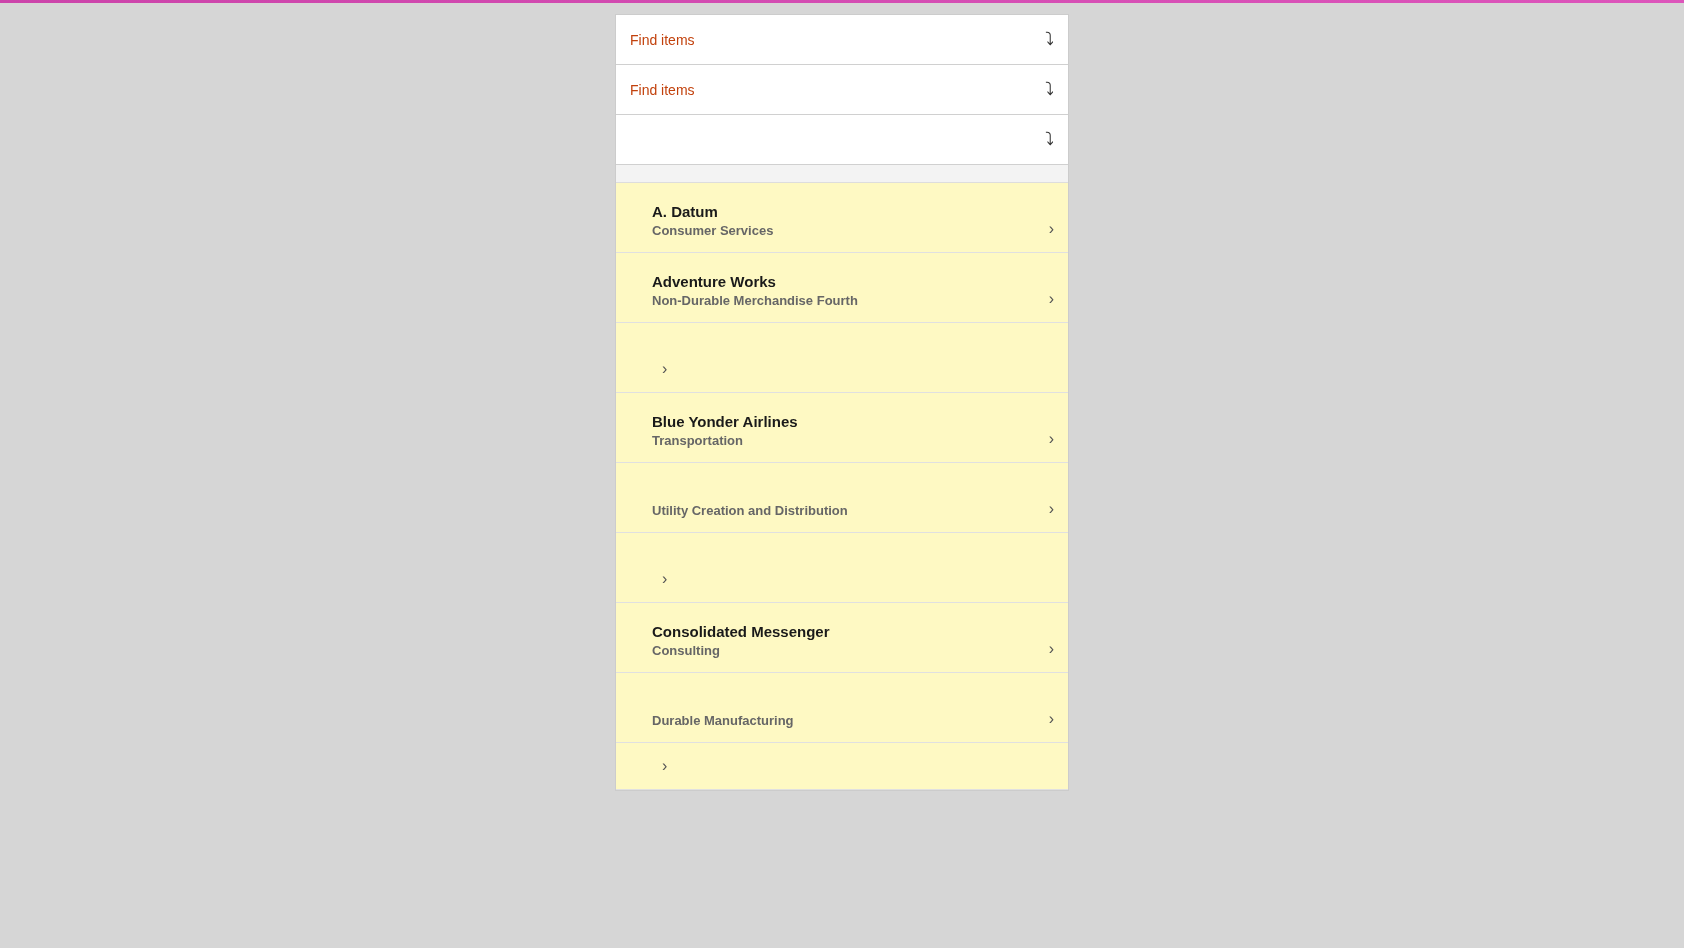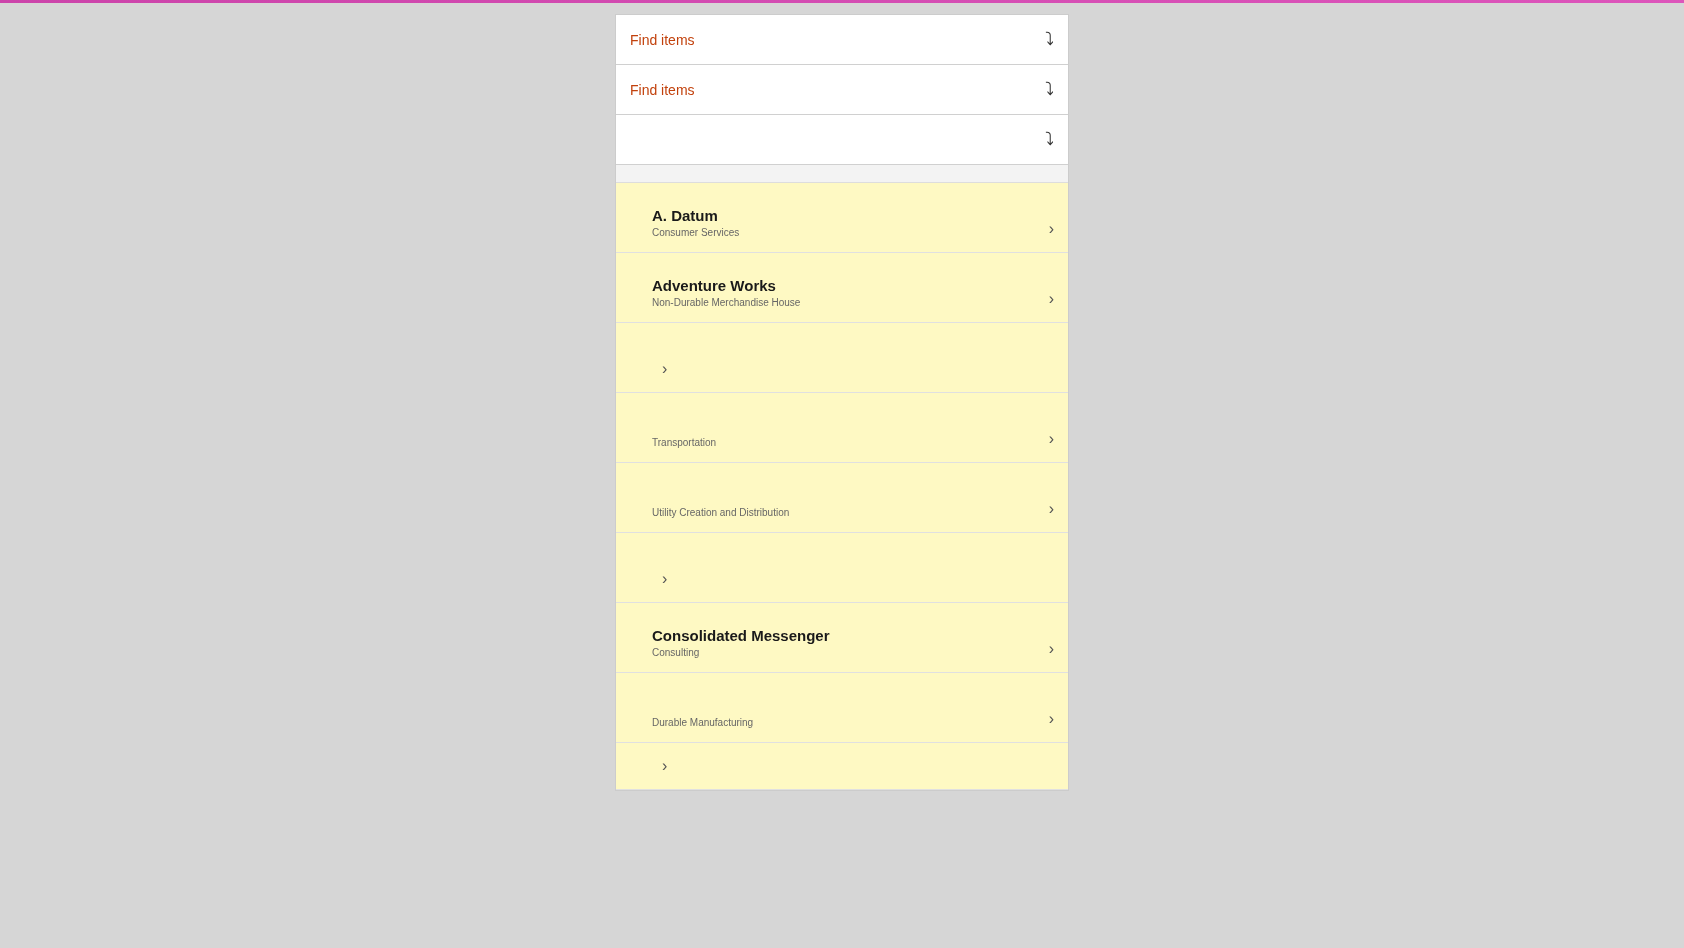--- a/index.html
+++ b/index.html
@@ -94,23 +94,23 @@
     }
 
     .list-item-name {
       font-size: 15px;
       font-weight: 600;
       color: #1a1a1a;
       margin-bottom: 3px;
     }
 
     .list-item-subtitle {
-      font-size: 10px;
+      font-size: 13px;
       color: #666;
-      font-weight: 400;
+      font-weight: 700;
     }
 
     .list-item-chevron {
       font-size: 16px;
       color: #555;
       margin-left: 10px;
       flex-shrink: 0;
     }
 
     .partial-item {
@@ -159,31 +159,32 @@
       <div class="list-item-content">
         <span class="list-item-name">A. Datum</span>
         <span class="list-item-subtitle">Consumer Services</span>
       </div>
       <span class="list-item-chevron">›</span>
     </div>
 
     <div class="list-item">
       <div class="list-item-content">
         <span class="list-item-name">Adventure Works</span>
-        <span class="list-item-subtitle">Non-Durable Merchandise House</span>
-      </div>
-      <span class="list-item-chevron">›</span>
-    </div>
-
-    <div class="list-item">
-      <span class="list-item-chevron">›</span>
-    </div>
-
-    <div class="list-item">
-      <div class="list-item-content">
+        <span class="list-item-subtitle">Non-Durable Merchandise Fourth</span>
+      </div>
+      <span class="list-item-chevron">›</span>
+    </div>
+
+    <div class="list-item">
+      <span class="list-item-chevron">›</span>
+    </div>
+
+    <div class="list-item">
+      <div class="list-item-content">
+        <span class="list-item-name">Blue Yonder Airlines</span>
         <span class="list-item-subtitle">Transportation</span>
       </div>
       <span class="list-item-chevron">›</span>
     </div>
 
     <div class="list-item">
       <div class="list-item-content">
         <span class="list-item-subtitle">Utility Creation and Distribution</span>
       </div>
       <span class="list-item-chevron">›</span>

